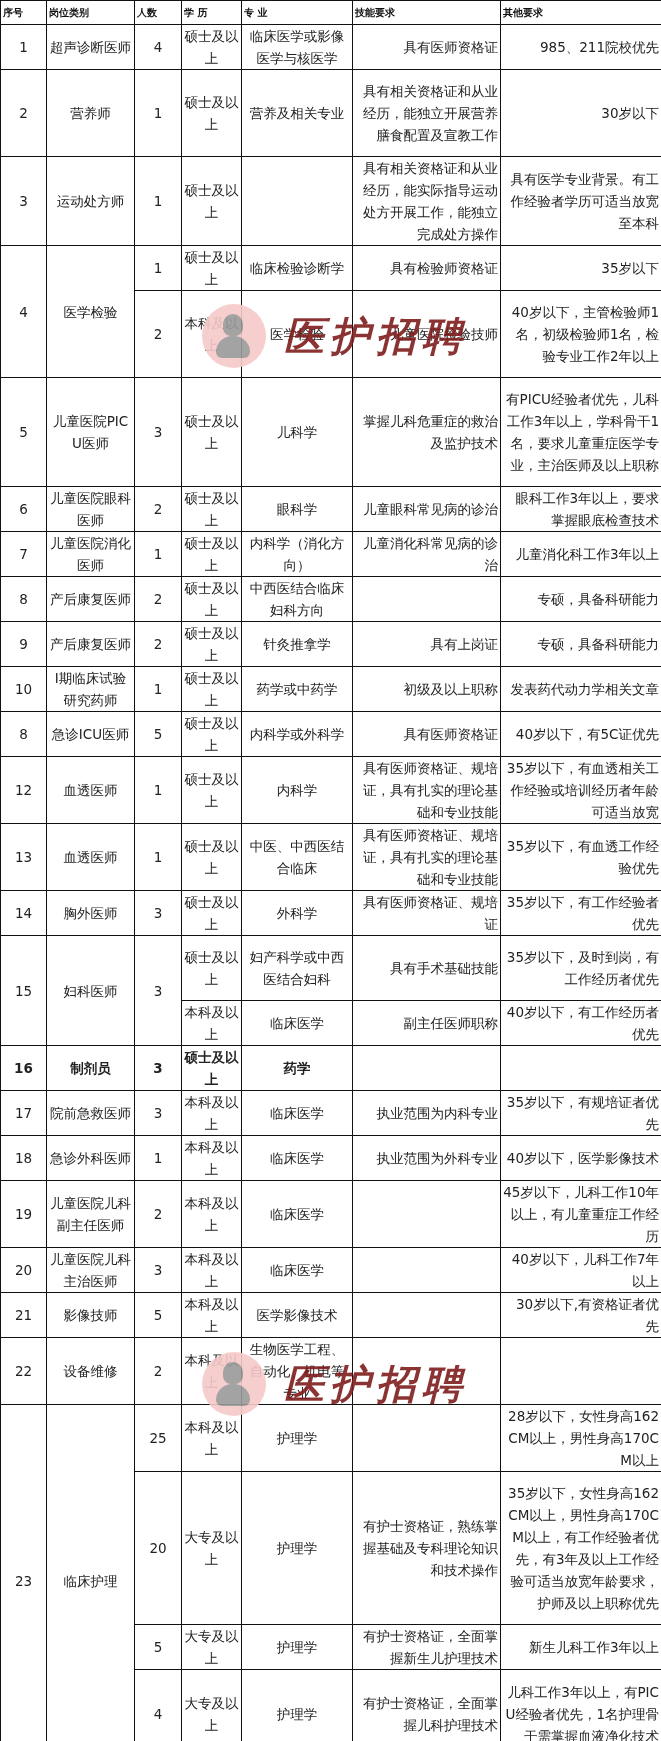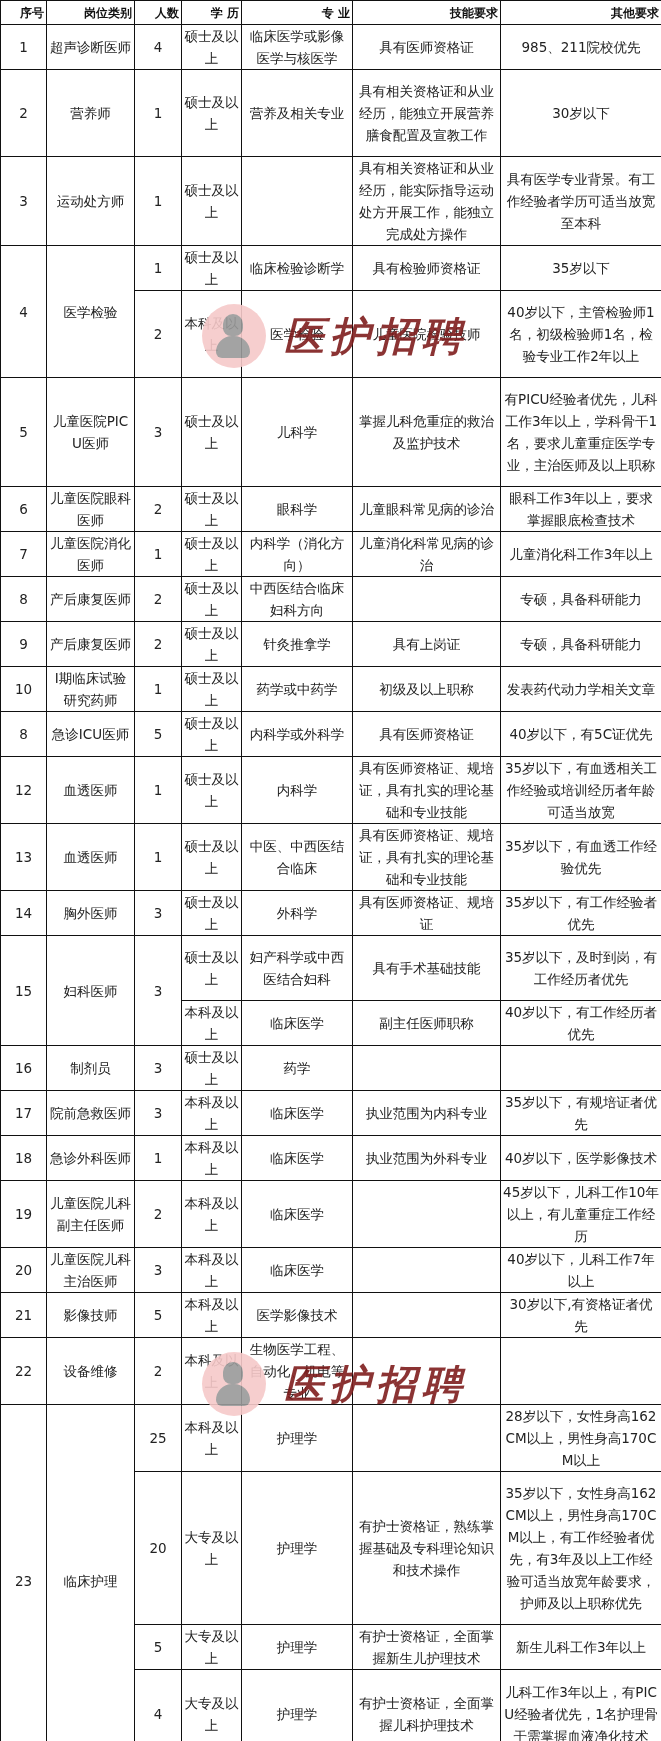--- a/index.html
+++ b/index.html
@@ -2,23 +2,23 @@
 <html><head>
 <meta charset="utf-8">
 <style>
   html, body { margin: 0; padding: 0; background: #ffffff; }
   body { width: 661px; height: 1741px; position: relative; overflow: hidden;
          font-family: "DejaVu Sans", "Liberation Sans", sans-serif; color: #222; }
   table.jobs { position: absolute; left: 0; top: 0; width: 661px; border-collapse: collapse;
                table-layout: fixed; font-size: 13.5px; line-height: 22px; }
   table.jobs td, table.jobs th { border: 1px solid #111; padding: 0 2px; vertical-align: middle;
                                  overflow: hidden; word-break: break-all; }
-  table.jobs th { font-weight: bold; font-size: 12px; height: 23px; text-align: right; color:#111; }
+  table.jobs th { font-weight: bold; font-size: 10px; height: 23px; text-align: left; color:#111; }
   td.c { text-align: center; }
-  td.l { text-align: center; }
+  td.l { text-align: right; }
   .watermark { position: absolute; pointer-events: none; display: flex; align-items: center; opacity: 0.9; }
   .wm-circle { width: 64px; height: 64px; border-radius: 50%; background: #f6c9c9; position: relative; }
   .wm-head { position:absolute; left:21px; top:10px; width:20px; height:22px; border-radius:10px 10px 8px 8px; background:#9a9a9a; }
   .wm-body { position:absolute; left:14px; top:32px; width:34px; height:22px; border-radius:16px 16px 6px 6px; background:#9a9a9a; }
   .wm-text { font-family: "DejaVu Sans", sans-serif; font-weight: bold; font-style: italic; font-size: 40px;
              color: #7f1d1d; letter-spacing: 6px; margin-left: 18px; }
 </style>
 </head>
 <body>
 
@@ -185,21 +185,21 @@
         <td class="c">妇产科学或中西医结合妇科</td>
         <td class="l">具有手术基础技能</td>
         <td class="l">35岁以下，及时到岗，有工作经历者优先</td>
       </tr>
       <tr style="height: 43px;">
         <td class="c">本科及以上</td>
         <td class="c">临床医学</td>
         <td class="l">副主任医师职称</td>
         <td class="l">40岁以下，有工作经历者优先</td>
       </tr>
-      <tr style="height: 43px;">
+      <tr style="height: 43px; font-weight: bold;">
         <td class="c">16</td>
         <td class="c">制剂员</td>
         <td class="c">3</td>
         <td class="c">硕士及以上</td>
         <td class="c">药学</td>
         <td class="l"></td>
         <td class="l"></td>
       </tr>
       <tr style="height: 43px;">
         <td class="c">17</td>

